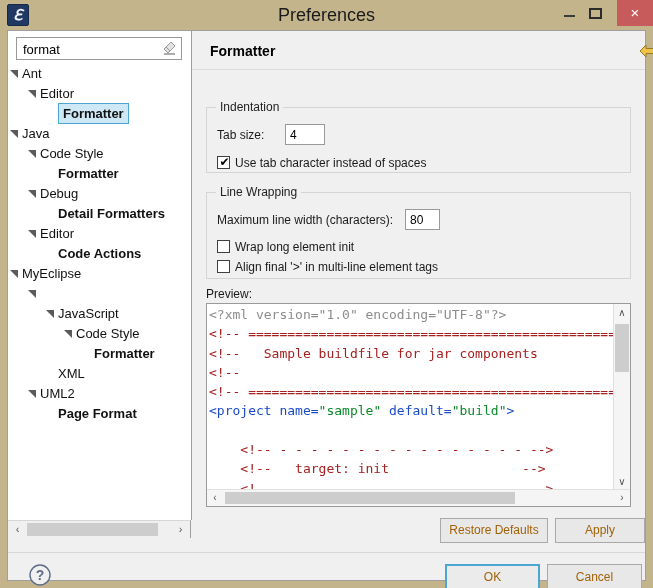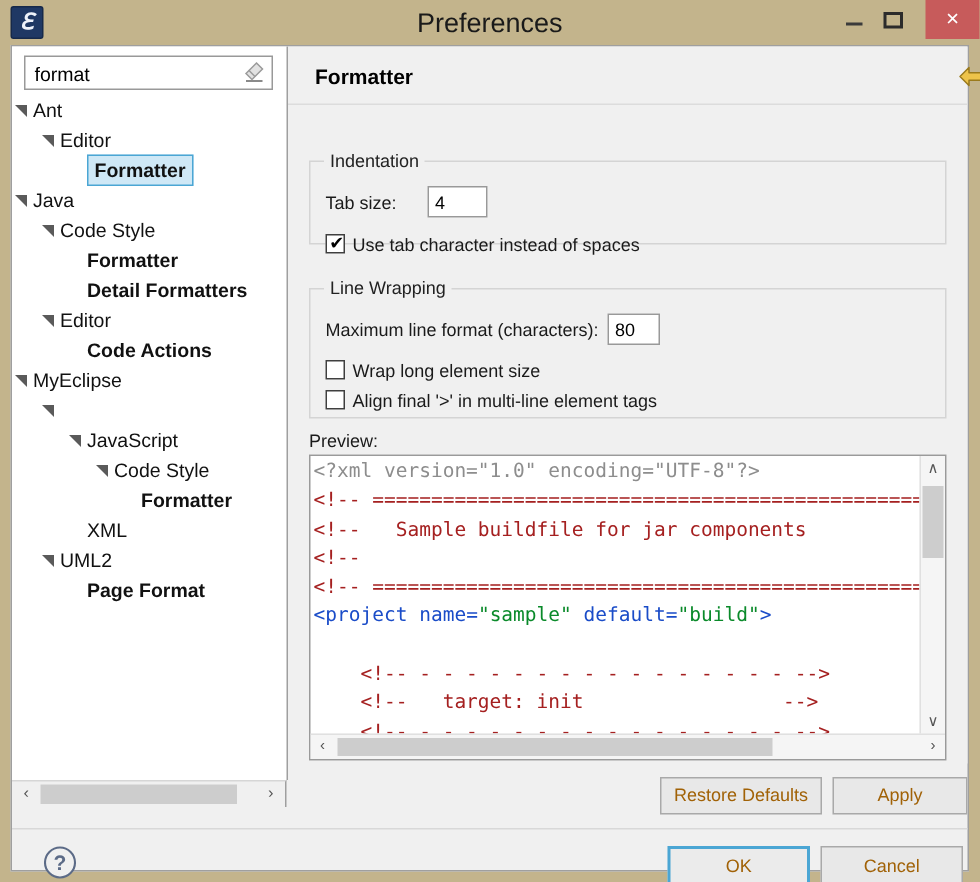--- a/index.html
+++ b/index.html
@@ -242,21 +242,21 @@
   }
   .group > .legend {
     position: absolute;
     left: 9px; top: -8px;
     background: #f0f0f0;
     padding: 0 4px;
     font-size: 12px;
     color: #222;
   }
 
-  .grp-indent { left: 14px; top: 76px; width: 425px; height: 56px; }
+  .grp-indent { left: 14px; top: 76px; width: 425px; height: 66px; }
   .grp-wrap   { left: 14px; top: 161px; width: 425px; height: 87px; }
 
   .row-label {
     position: absolute;
     font-size: 12px;
     color: #1a1a1a;
     line-height: 18px;
   }
   .txtbox {
     position: absolute;
@@ -486,20 +486,28 @@
             <span class="arrow" style="left: 20px;">
               <svg width="9" height="9" viewBox="0 0 9 9">
                 <polygon points="0,0 8,0 8,8" fill="#5a5a5a"></polygon>
               </svg>
             </span>
             <span class="lbl" style="left: 32px;">Code Style</span>
           </div>
           <div class="tnode bold">
             <span class="lbl" style="left: 50px;">Formatter</span>
           </div>
+          <div class="tnode">
+            <span class="arrow" style="left: 20px;">
+              <svg width="9" height="9" viewBox="0 0 9 9">
+                <polygon points="0,0 8,0 8,8" fill="#5a5a5a"></polygon>
+              </svg>
+            </span>
+            <span class="lbl" style="left: 32px;">Debug</span>
+          </div>
           <div class="tnode bold">
             <span class="lbl" style="left: 50px;">Detail Formatters</span>
           </div>
           <div class="tnode">
             <span class="arrow" style="left: 20px;">
               <svg width="9" height="9" viewBox="0 0 9 9">
                 <polygon points="0,0 8,0 8,8" fill="#5a5a5a"></polygon>
               </svg>
             </span>
             <span class="lbl" style="left: 32px;">Editor</span>
@@ -589,26 +597,26 @@
           <span class="chkbox">
             <span class="tick">✔</span>
           </span>
           <span class="ctext">Use tab character instead of spaces</span>
         </div>
       </div>
 
       <div class="group grp-wrap">
         <span class="legend">Line Wrapping</span>
 
-        <span class="row-label" style="left:10px; top:18px;">Maximum line format (characters):</span>
+        <span class="row-label" style="left:10px; top:18px;">Maximum line width (characters):</span>
         <input class="txtbox" style="left: 198px; top: 16px; width: 35px;" type="text" value="80">
 
         <div class="chkrow" style="left:10px; top:46px;">
           <span class="chkbox"></span>
-          <span class="ctext">Wrap long element size</span>
+          <span class="ctext">Wrap long element init</span>
         </div>
 
         <div class="chkrow" style="left:10px; top:66px;">
           <span class="chkbox"></span>
           <span class="ctext">Align final '&gt;' in multi-line element tags</span>
         </div>
       </div>
 
       <div class="preview-label">Preview:</div>
 

